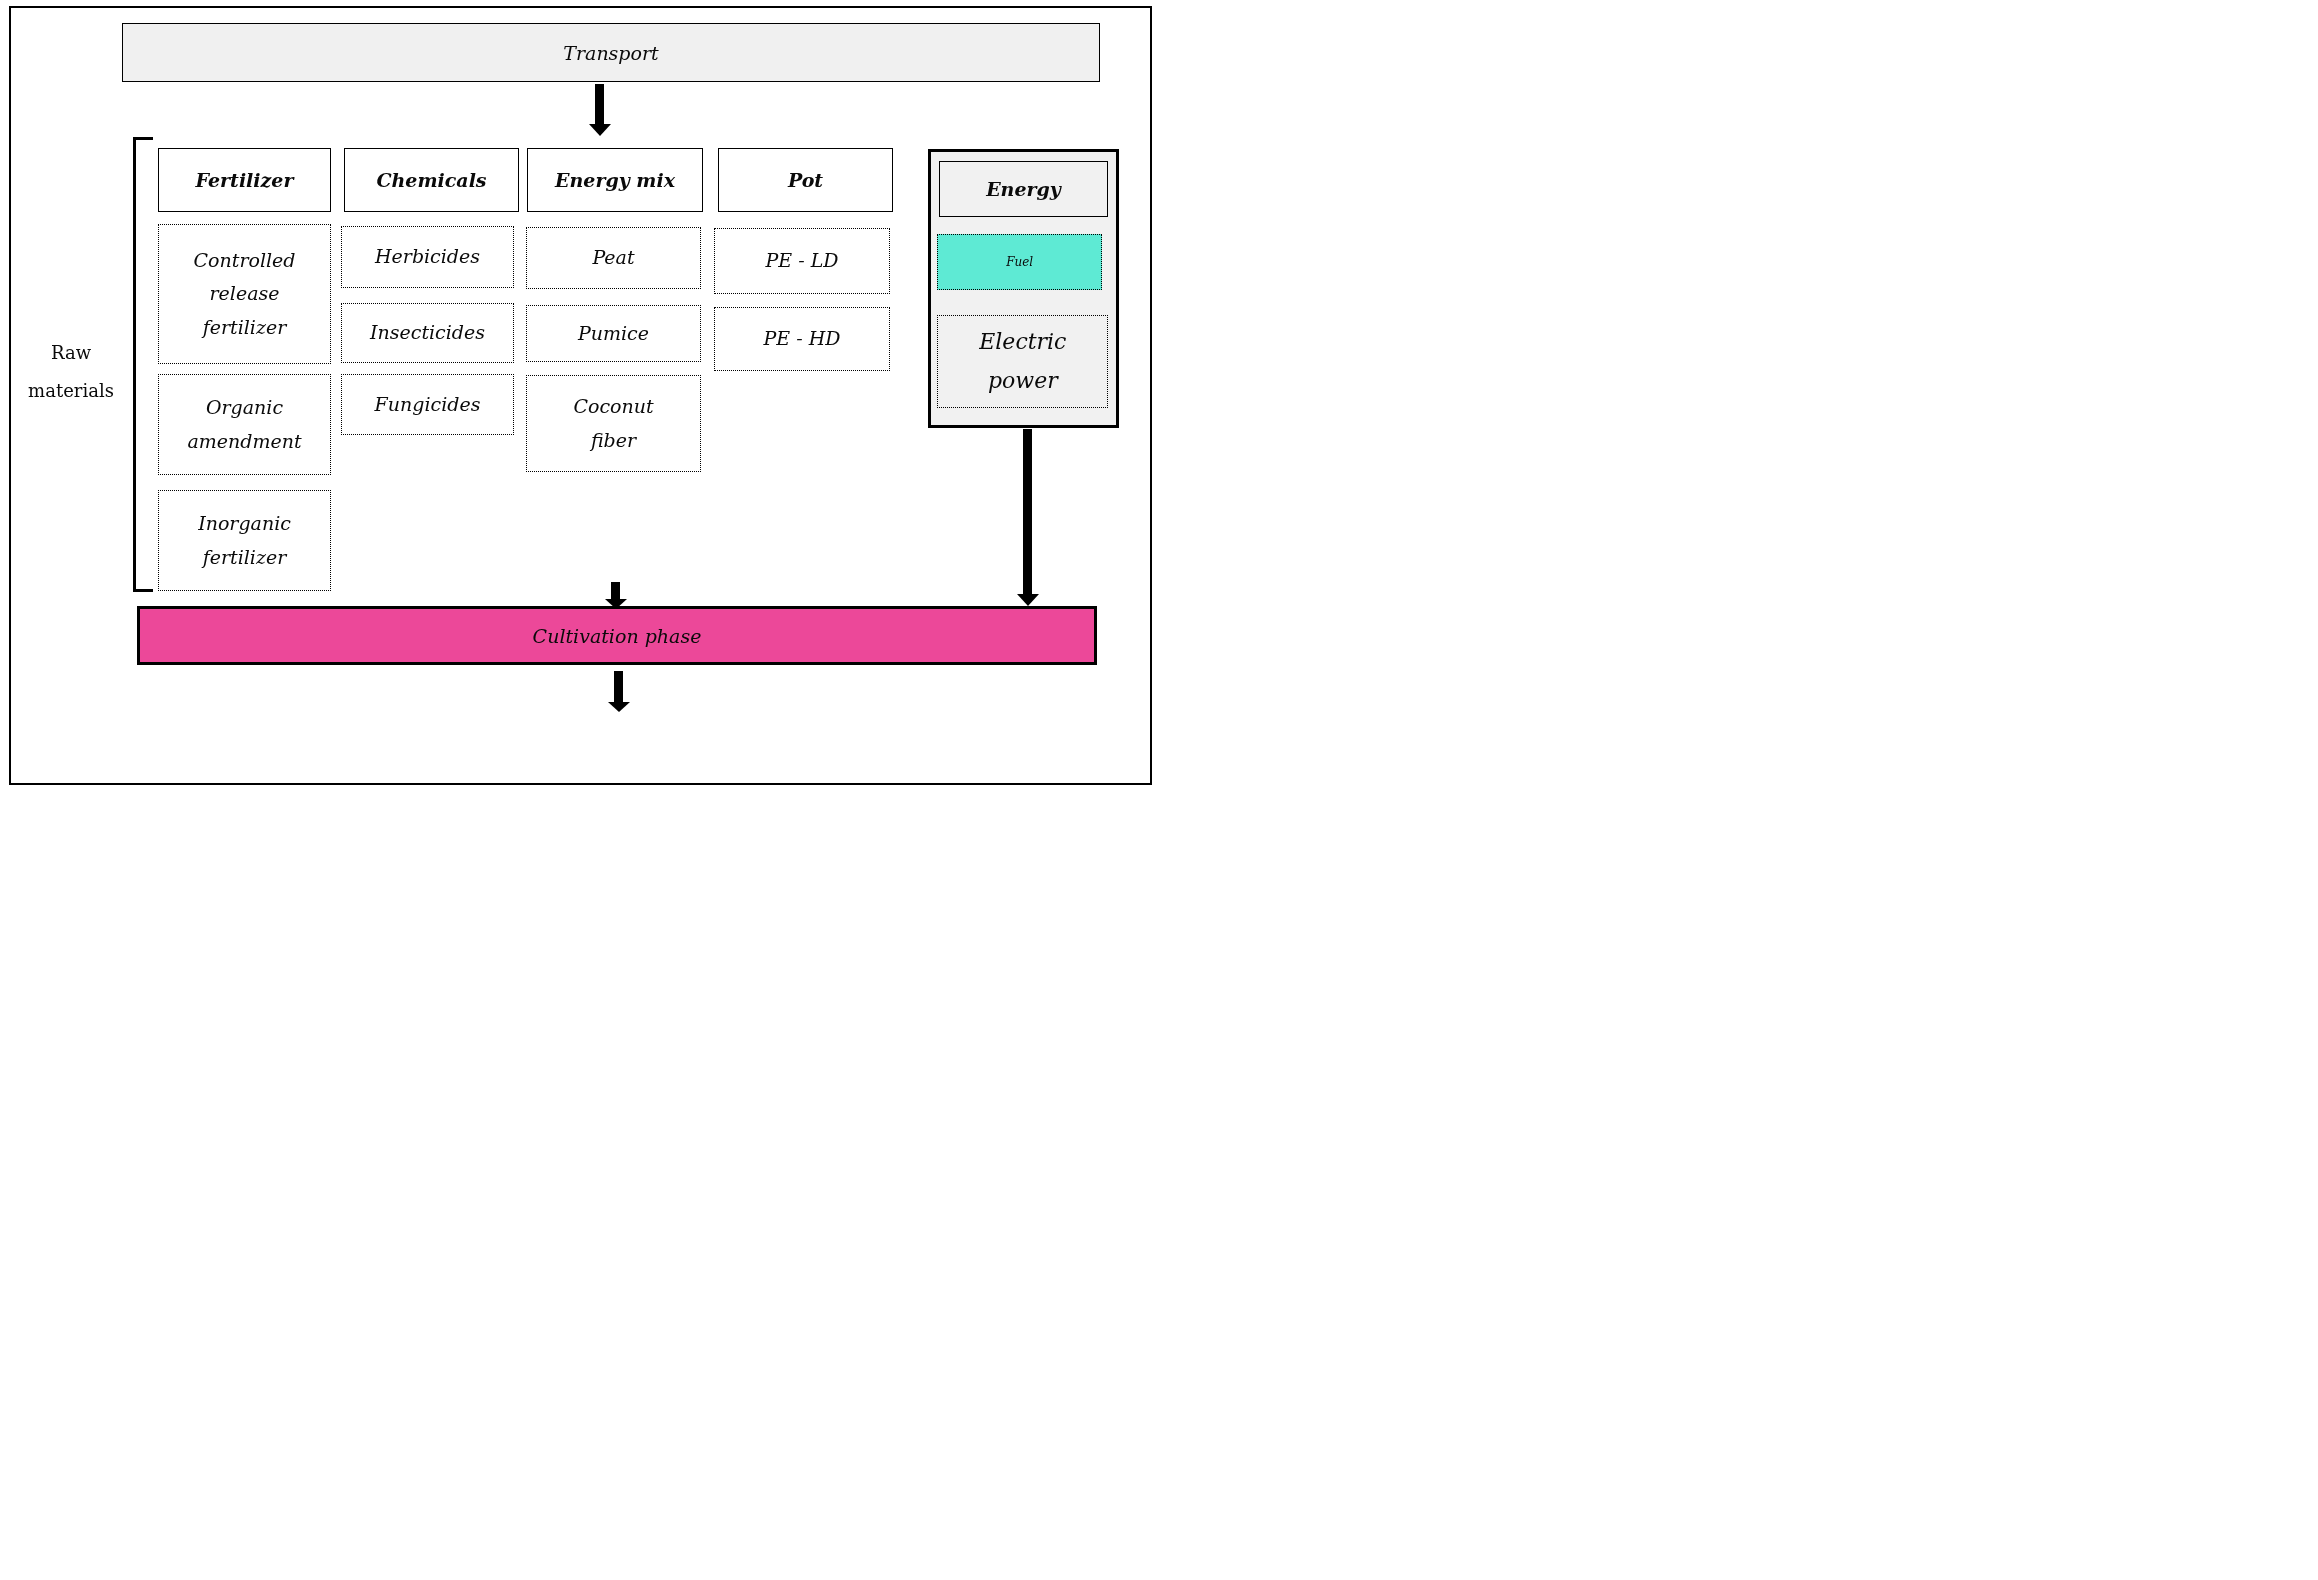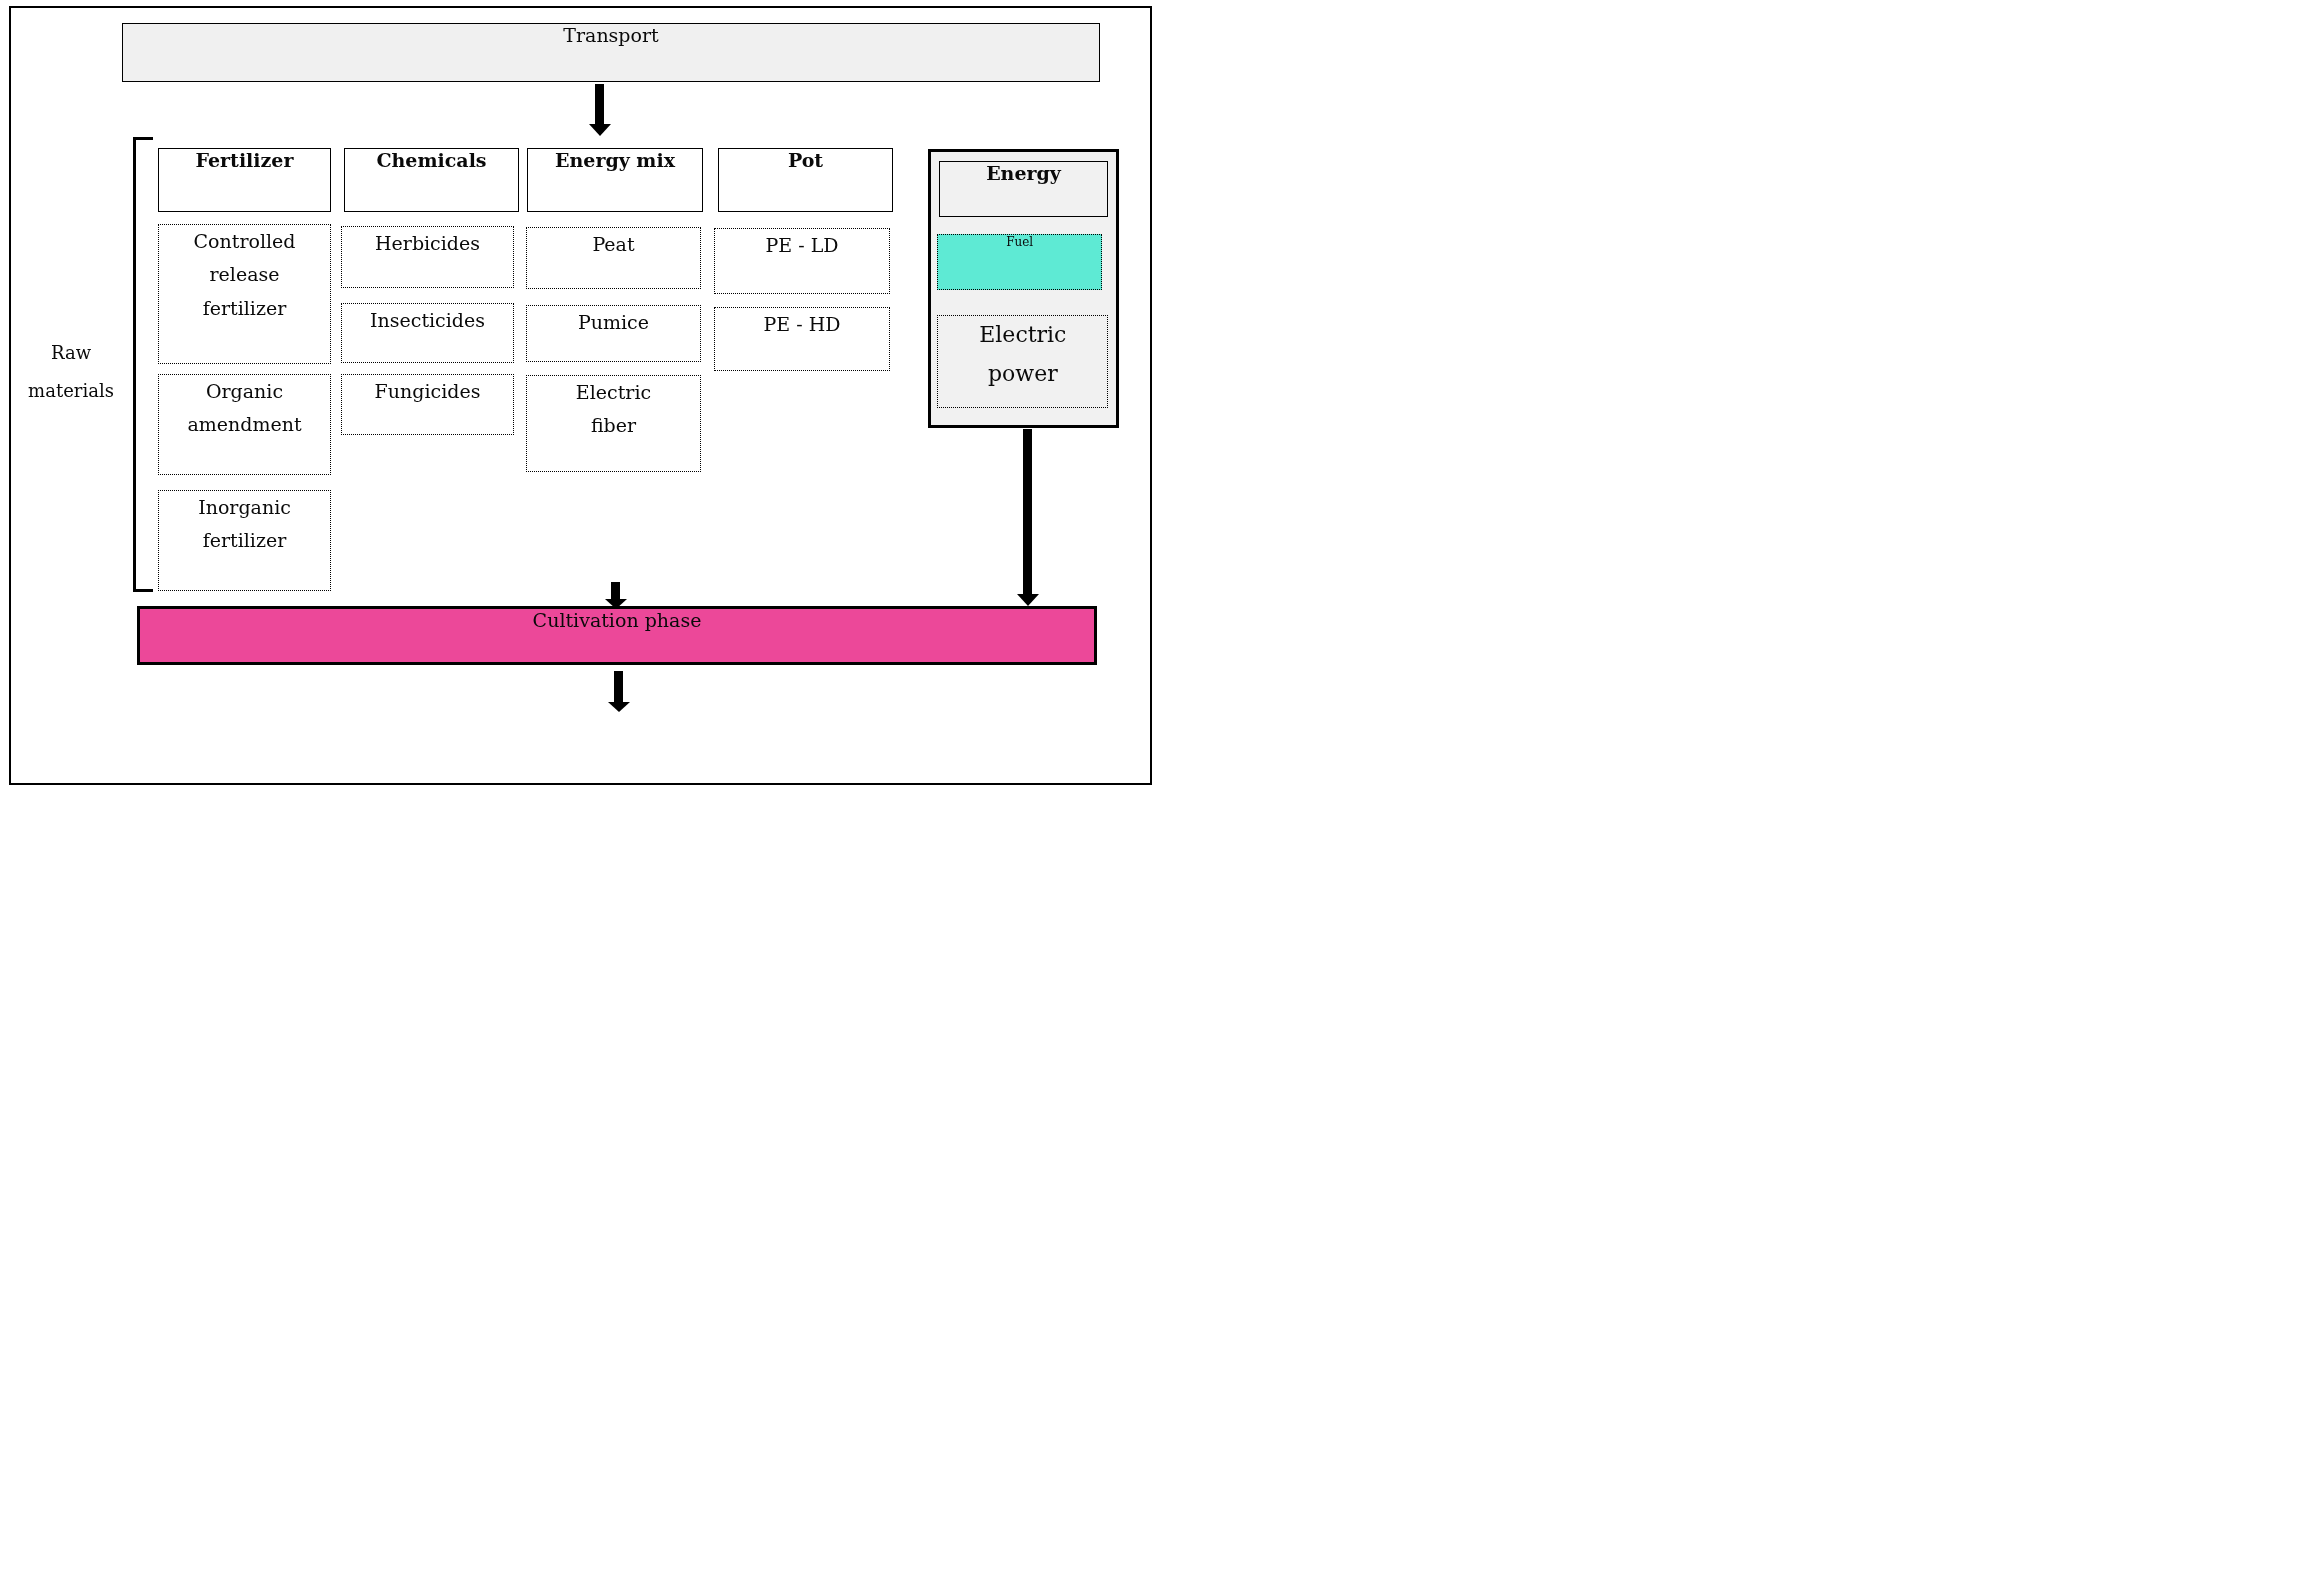--- a/index.html
+++ b/index.html
@@ -1,19 +1,19 @@
 <!DOCTYPE html>
 <html style="font-size:10.2px"><head>
 <meta charset="utf-8">
 <style>
   html,body{margin:0;padding:0;background:#ffffff;}
   body{font-family:"DejaVu Serif","Liberation Serif",serif;color:#0a0a0a;}
   #canvas{position:relative;width:1159px;height:791px;background:#ffffff;overflow:hidden;}
   .abs{position:absolute;box-sizing:border-box;}
-  .center{display:flex;align-items:flex-start;justify-content:center;text-align:center;}
+  .center{display:flex;align-items:center;justify-content:center;text-align:center;font-style:italic;}
 
   
   #frame{left:9px;top:6.4px;width:1143px;height:779px;border:2.6px solid #000;}
 
   
   #transport{left:122px;top:23px;width:978px;height:59px;border:1.9px solid #000;background:#f0f0f0;font-size:19px;}
 
   
   .shaft{position:absolute;background:#000;}
   .head{position:absolute;width:0;height:0;border-left:11px solid transparent;border-right:11px solid transparent;}
@@ -135,21 +135,21 @@
     <span>Fungicides</span>
   </div>
 
   <div id="peat" class="abs center item">
     <span>Peat</span>
   </div>
   <div id="pumice" class="abs center item">
     <span>Pumice</span>
   </div>
   <div id="coconut" class="abs center item">
-    <span>Electric fiber</span>
+    <span>Coconut fiber</span>
   </div>
 
   <div id="peld" class="abs center item">
     <span>PE - LD</span>
   </div>
   <div id="pehd" class="abs center item">
     <span>PE - HD</span>
   </div>
 
   <div id="energy-panel" class="abs">

